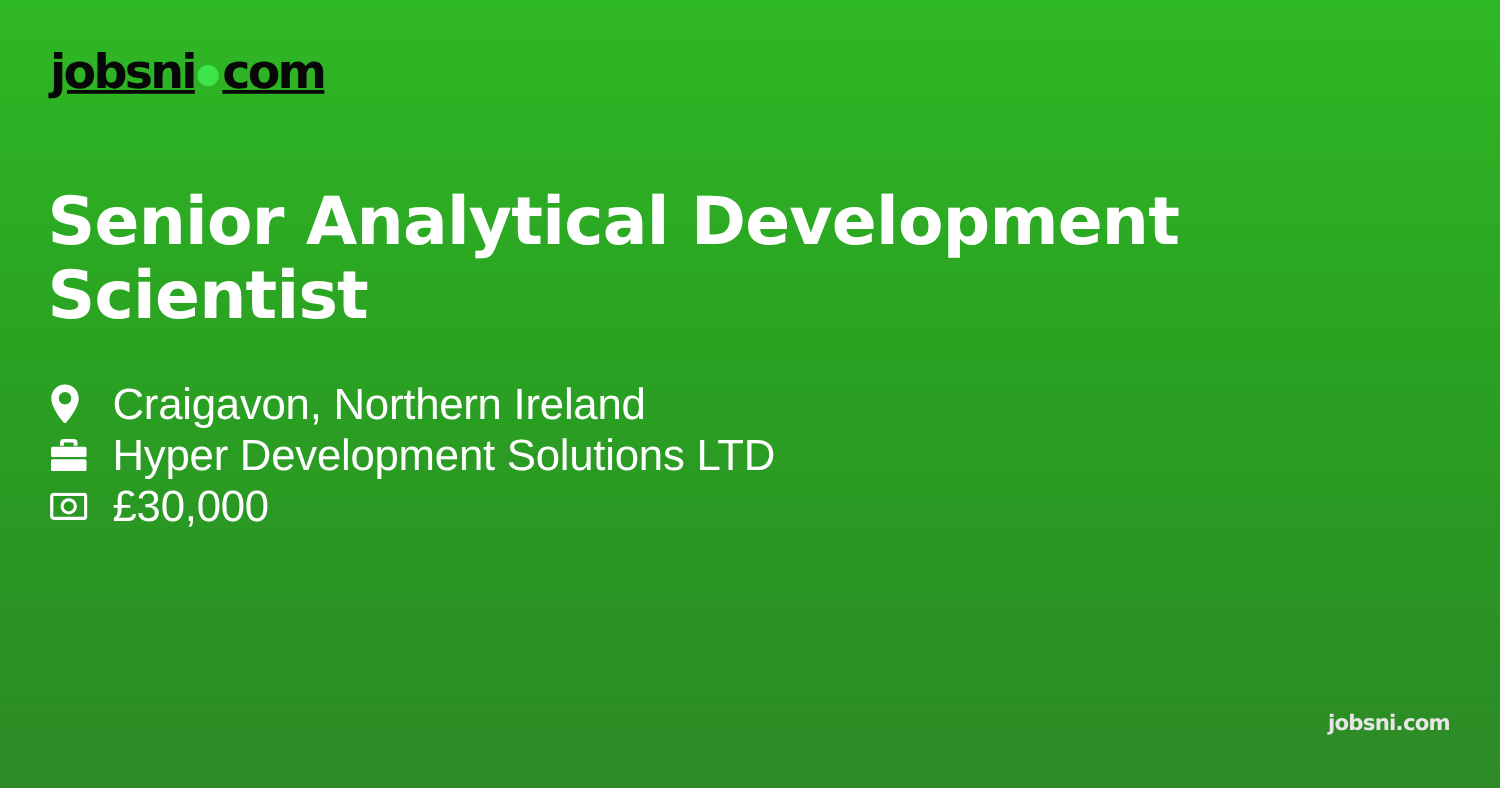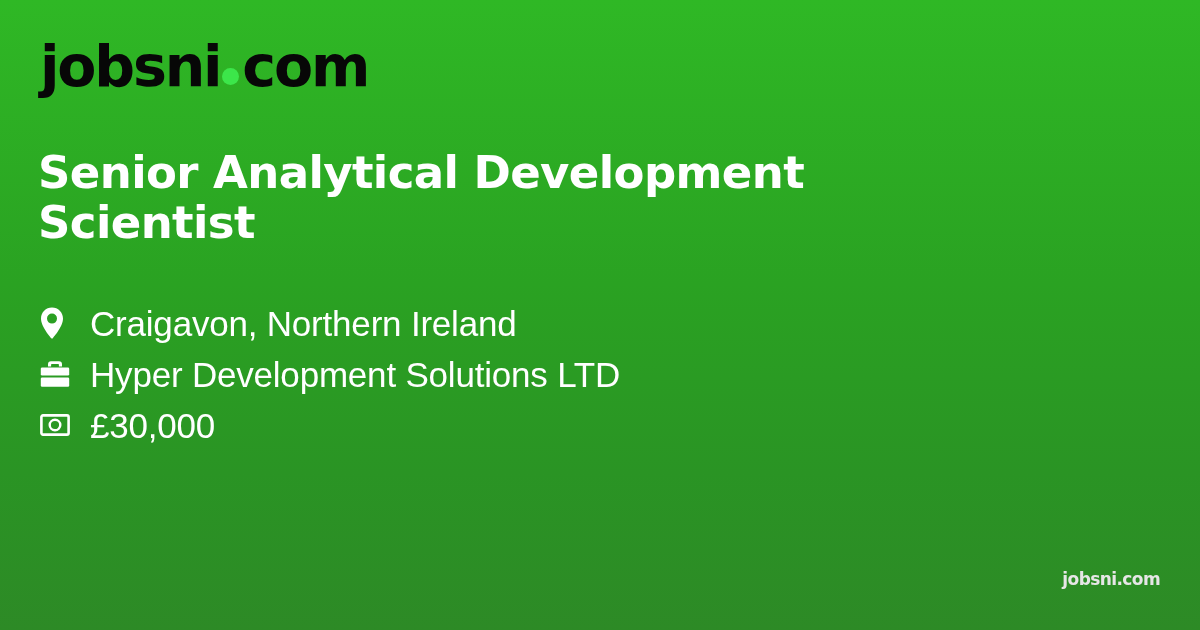--- a/index.html
+++ b/index.html
@@ -29,24 +29,25 @@
     position: absolute;
     left: 40px;
     top: 38px;
     display: flex;
     align-items: baseline;
     line-height: 1;
     white-space: nowrap;
   }
   .logo-word {
     font-family: "DejaVu Sans", sans-serif;
-    font-size: 57px;
+    font-size: 38px;
     font-weight: 700;
     color: #070707;
     letter-spacing: -2.2px;
+    text-decoration: underline;
   }
   .logo-dot {
     display: inline-block;
     width: 17px;
     height: 17px;
     border-radius: 50%;
     background: #3ce64a;
     margin: 0 3px 0 2px;
     flex: 0 0 auto;
     position: relative;
@@ -62,35 +63,35 @@
   }
 
   
   .job-title {
     position: absolute;
     left: 38px;
     top: 148px;
     width: 930px;
     margin: 0;
     font-family: "DejaVu Sans", sans-serif;
-    font-size: 45px;
+    font-size: 53px;
     font-weight: 700;
     line-height: 1.12;
     letter-spacing: -0.6px;
     color: #ffffff;
   }
 
   
   .meta {
     position: absolute;
     left: 40px;
     top: 304px;
     display: flex;
     flex-direction: column;
-    gap: 13px;
+    gap: 3px;
   }
   .meta-row {
     display: flex;
     align-items: center;
     height: 38px;
   }
   .meta-icon {
     flex: 0 0 auto;
     width: 34px;
     height: 32px;

